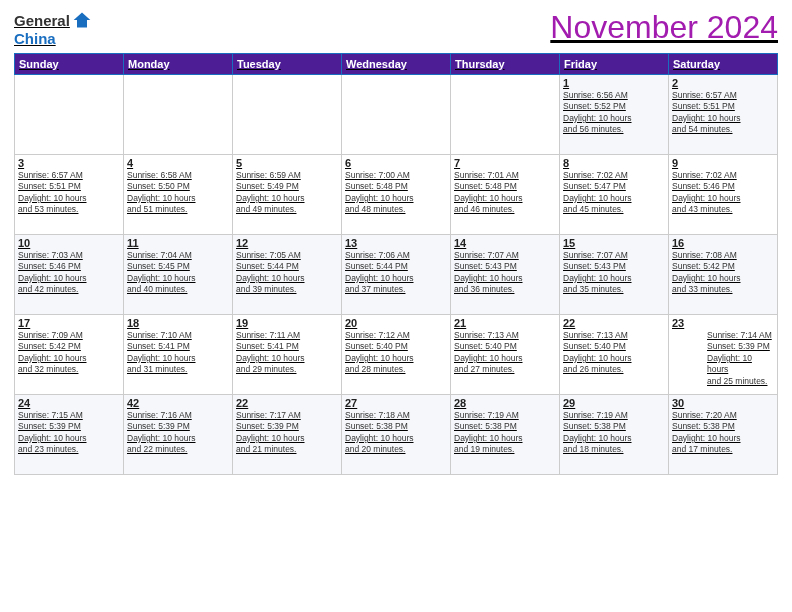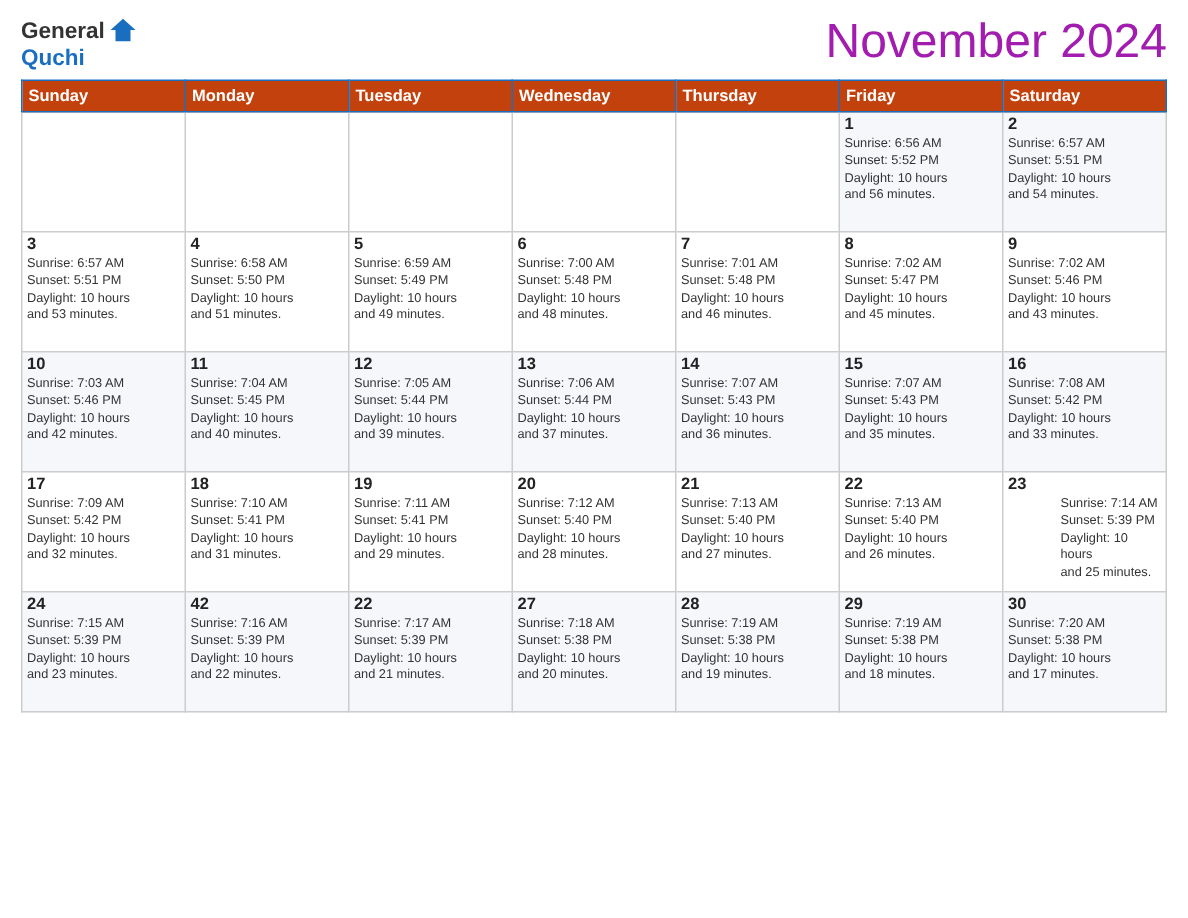--- a/index.html
+++ b/index.html
@@ -7,20 +7,21 @@
       font-family: Arial, sans-serif;
       background: #fff;
       width: 792px;
       height: 612px;
       overflow: hidden;
     }
     .container {
       width: 792px;
       height: 608px;
       padding: 10px 14px 8px 14px;
+      text-decoration: underline;
     }
     .header-row {
       display: flex;
       justify-content: space-between;
       align-items: flex-start;
       margin-bottom: 6px;
     }
     .logo {
       display: flex;
       flex-direction: column;
@@ -57,21 +58,21 @@
     .subtitle {
       font-size: 14px;
       color: #444;
     }
     table {
       width: 100%;
       border-collapse: collapse;
       table-layout: fixed;
     }
     thead tr th {
-      background-color: #c2410c;
+      background-color: #4c1d95;
       color: #fff;
       font-size: 11px;
       font-weight: bold;
       padding: 4px 4px;
       border: 1px solid #1a6ec0;
       text-align: left;
     }
     tbody tr td {
       border: 1px solid #ccc;
       vertical-align: top;
@@ -105,21 +106,21 @@
 
 <div class="container">
   <div class="header-row">
     <div class="logo">
       <div class="logo-text">
         <span class="logo-general">General</span>
         <svg class="logo-icon" viewBox="0 0 24 24">
           <polygon points="12,3 22,12 18,12 18,21 6,21 6,12 2,12" fill="#1a6ec0"></polygon>
         </svg>
       </div>
-      <span class="logo-blue">Quchi</span>
+      <span class="logo-blue">China</span>
     </div>
     <div class="title-block">
       <div class="main-title">November 2024</div>
     </div>
   </div>
 
   <table>
     <thead>
       <tr>
         <th>Sunday</th>

